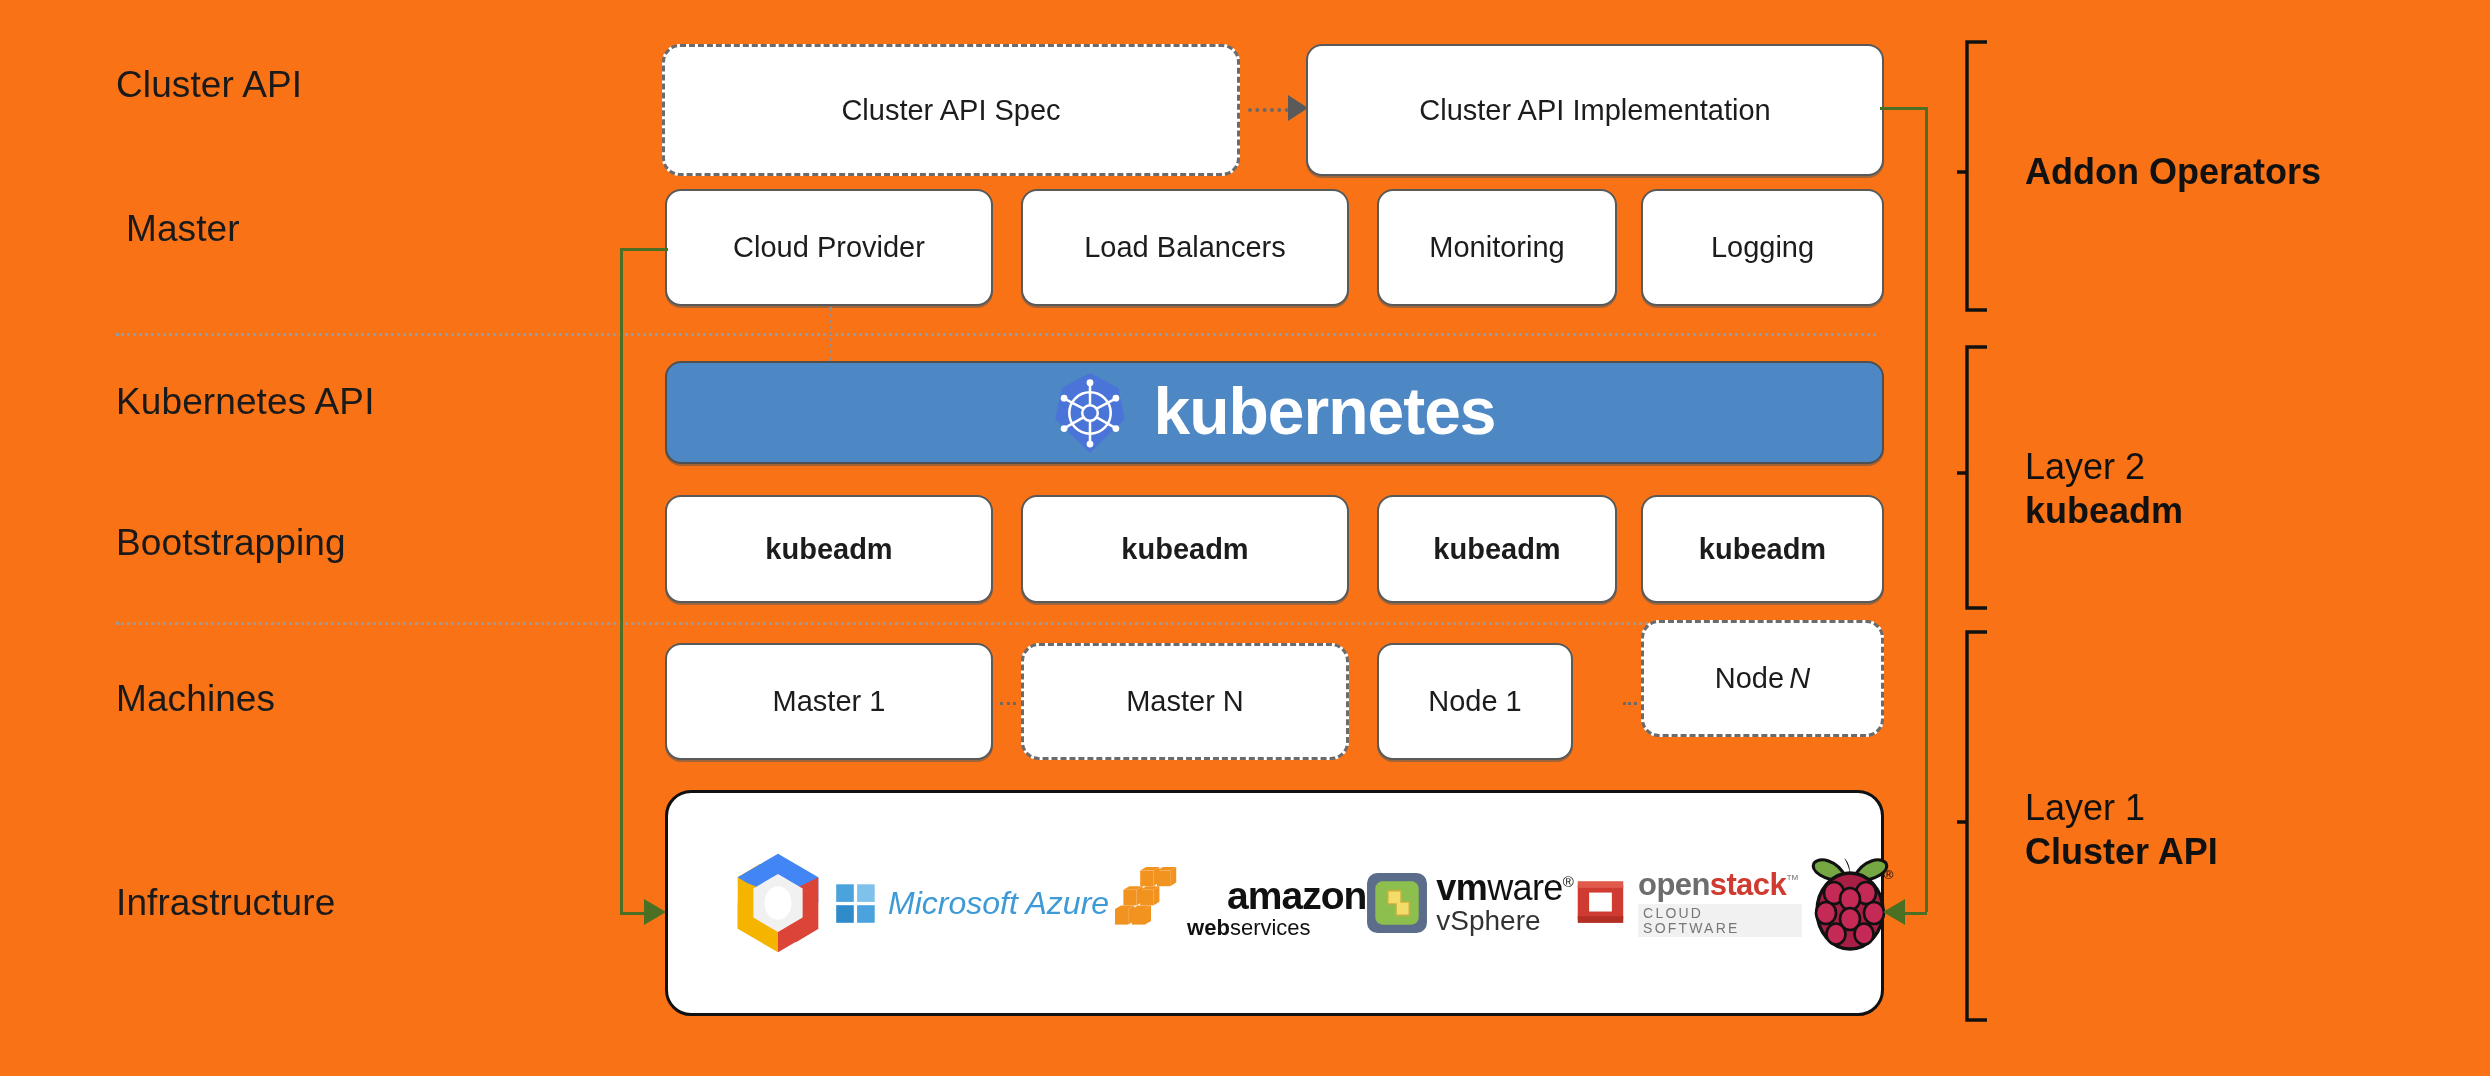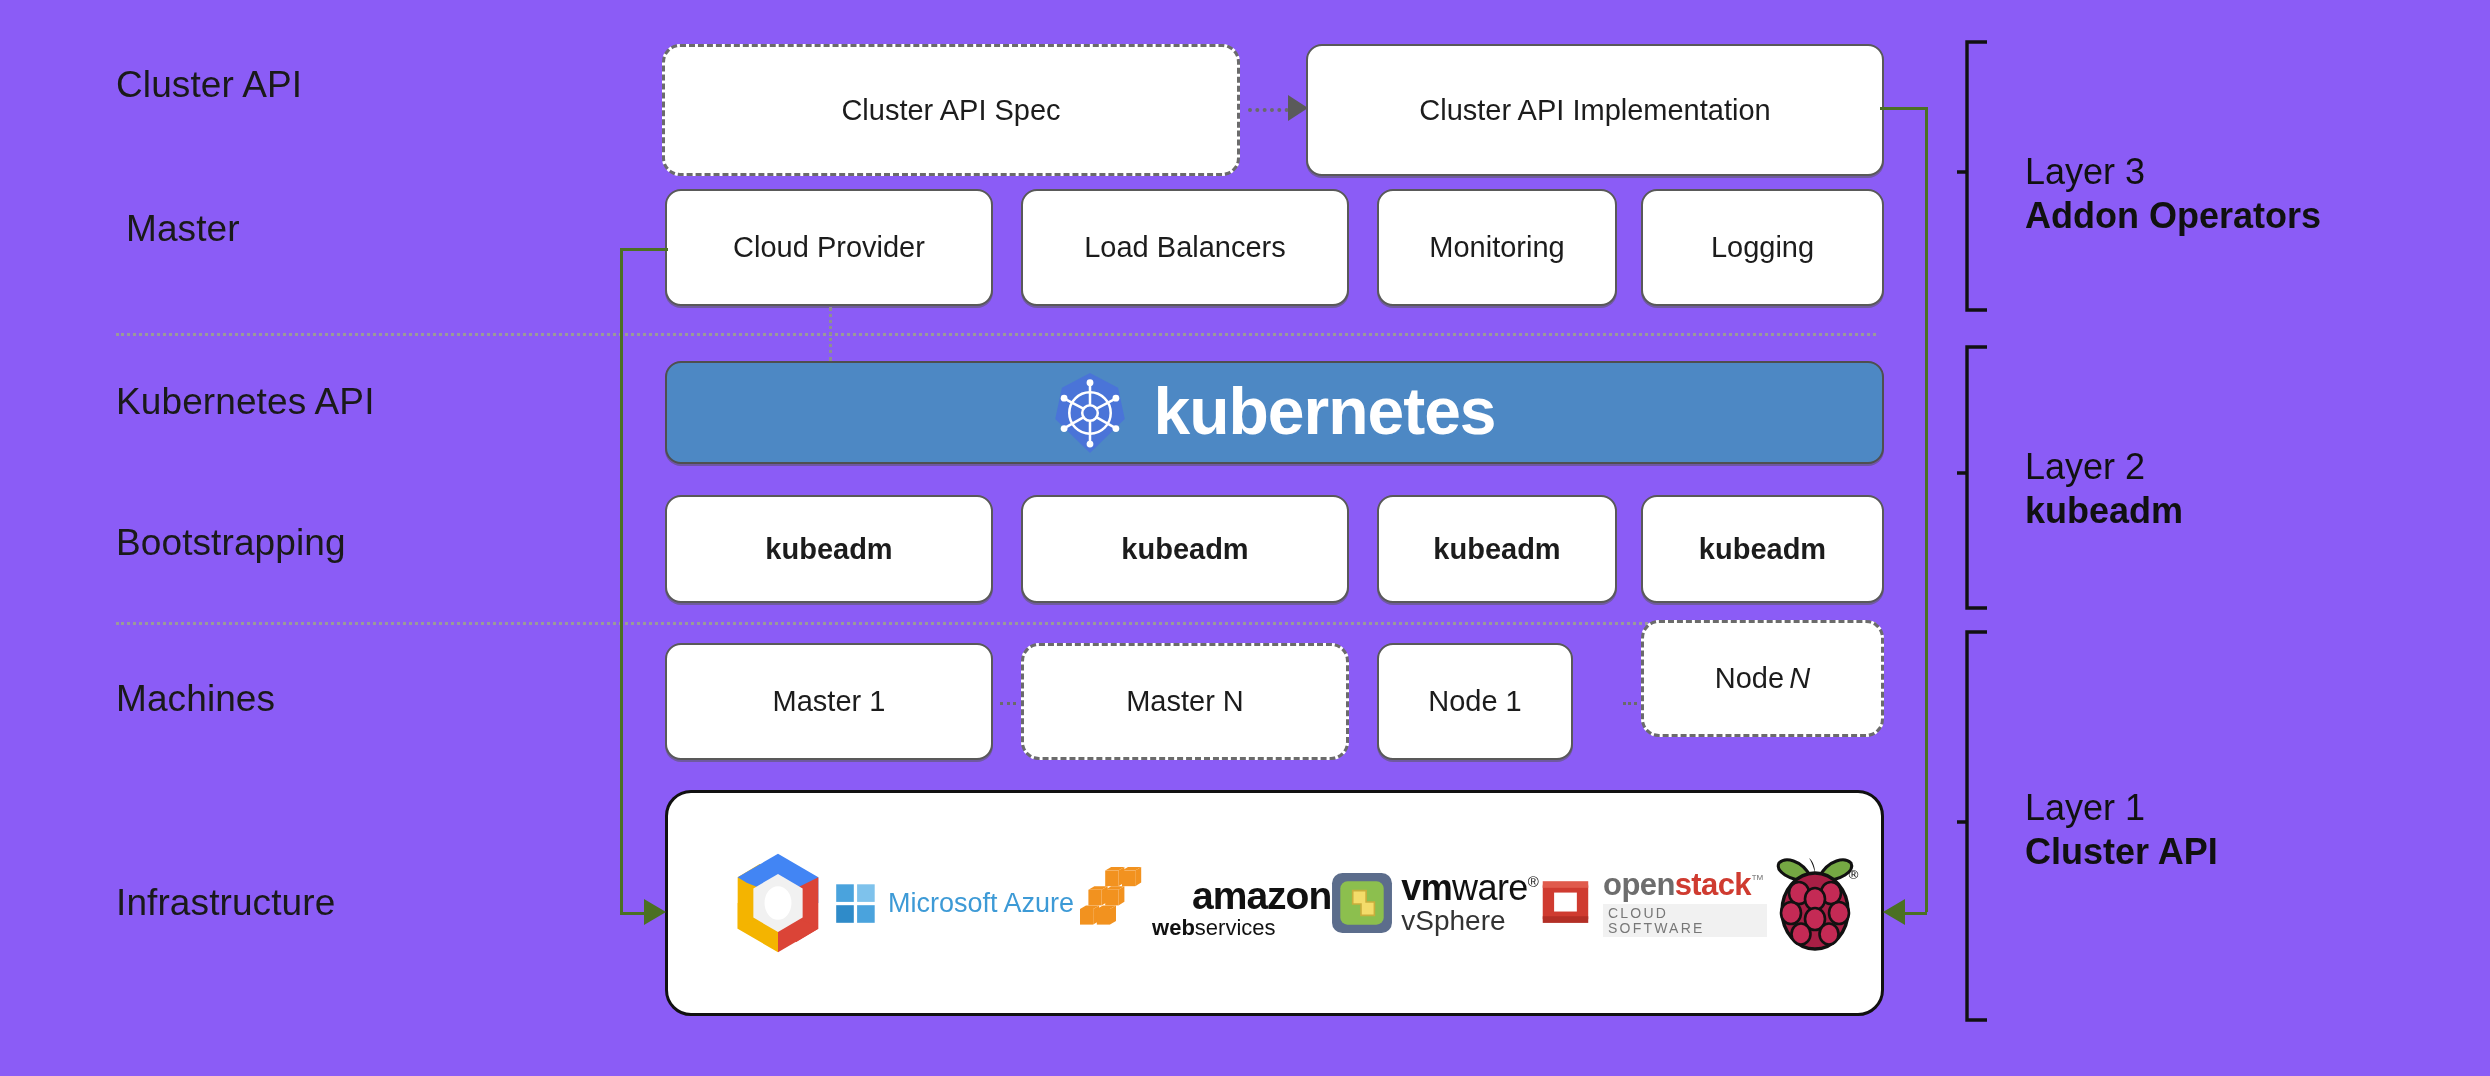--- a/index.html
+++ b/index.html
@@ -5,21 +5,21 @@
   html,body{margin:0;padding:0;background:#ffffff;}
   body{
     font-family:"Liberation Sans","DejaVu Sans",sans-serif;
     color:#111111;
     -webkit-font-smoothing:antialiased;
   }
   #stage{
     position:relative;
     width:2490px;
     height:1076px;
-    background:#8b5cf6;
+    background:#f97316;
     overflow:hidden;
   }
 
   
   .row-label{
     position:absolute;
     font-size:37px;
     font-weight:400;
     color:#1a1a1a;
     white-space:nowrap;
@@ -255,21 +255,21 @@
       </svg>
     </div>
 
     <div class="logo-slot" style="gap:10px;">
       <svg width="44" height="44" viewBox="0 0 40 40">
         <rect x="2" y="3" width="16" height="16" fill="#4aa3dd"></rect>
         <rect x="21" y="3" width="16" height="16" fill="#7ec2ec"></rect>
         <rect x="2" y="22" width="16" height="16" fill="#2f8bc9"></rect>
         <rect x="21" y="22" width="16" height="16" fill="#4aa3dd"></rect>
       </svg>
-      <span style="font-size:27px;color:#3d9ad6;font-weight:400;white-space:nowrap;">Microsoft Azure</span>
+      <span style="font-size:32px;color:#3d9ad6;font-weight:400;white-space:nowrap;font-style:italic;">Microsoft Azure</span>
     </div>
 
     <div class="logo-slot" style="align-items:flex-end;gap:6px;">
       <svg width="72" height="72" viewBox="0 0 60 60">
         <g fill="#f2921f">
           <rect x="26" y="3" width="11" height="13"></rect>
             <polygon points="26,3 31,0 42,0 37,3"></polygon>
             <polygon points="37,3 42,0 42,13 37,16"></polygon>
           <rect x="40" y="3" width="11" height="13"></rect>
             <polygon points="40,3 45,0 56,0 51,3"></polygon>
@@ -353,21 +353,20 @@
   <div class="g-v" style="left:1925px; top:107px; height:805px;"></div>
   <div class="g-h" style="left:1905px; top:912px; width:22px;"></div>
   <div class="g-arrow-left" style="left:1883px; top:899px;"></div>
 
   <div class="bracket" style="left:1955px; top:40px;">
     <svg width="44" height="272" viewBox="0 0 44 272">
       <path d="M32 2 H12 V132 H2 M12 132 V270 H32" fill="none" stroke="#111111" stroke-width="3.4"></path>
     </svg>
   </div>
   <div class="layer-caption" style="left:2025px; top:150px;">
-    <span class="lnum">Layer 3</span>
     <span class="lname">Addon Operators</span>
   </div>
 
   <div class="bracket" style="left:1955px; top:345px;">
     <svg width="44" height="265" viewBox="0 0 44 265">
       <path d="M32 2 H12 V128 H2 M12 128 V263 H32" fill="none" stroke="#111111" stroke-width="3.4"></path>
     </svg>
   </div>
   <div class="layer-caption" style="left:2025px; top:445px;">
     <span class="lnum">Layer 2</span>

